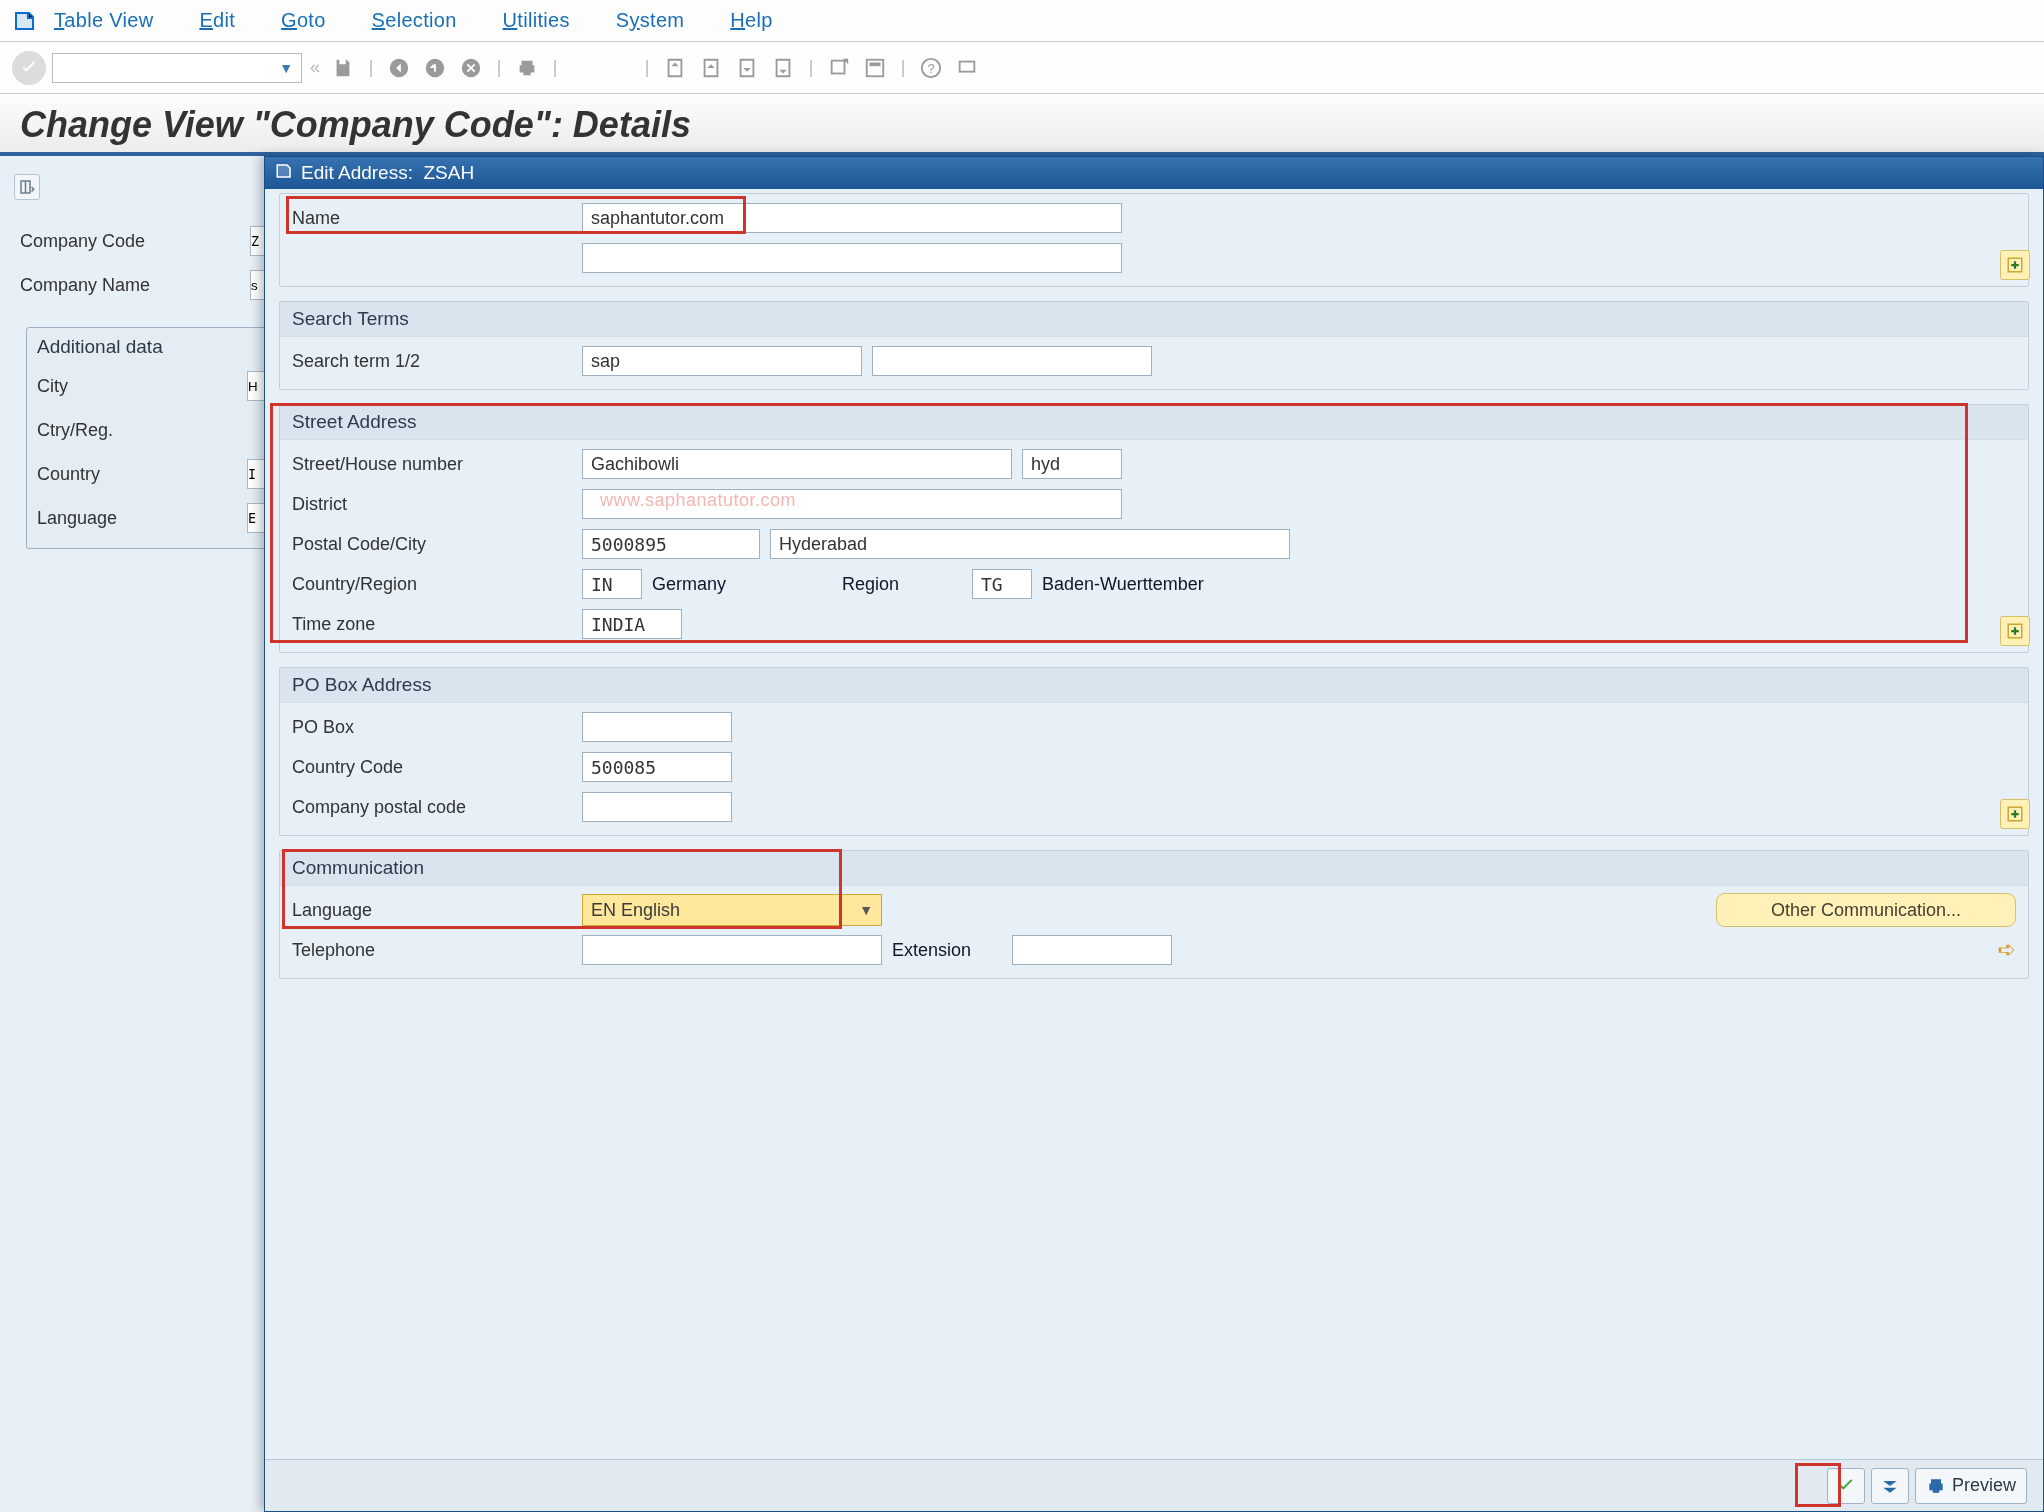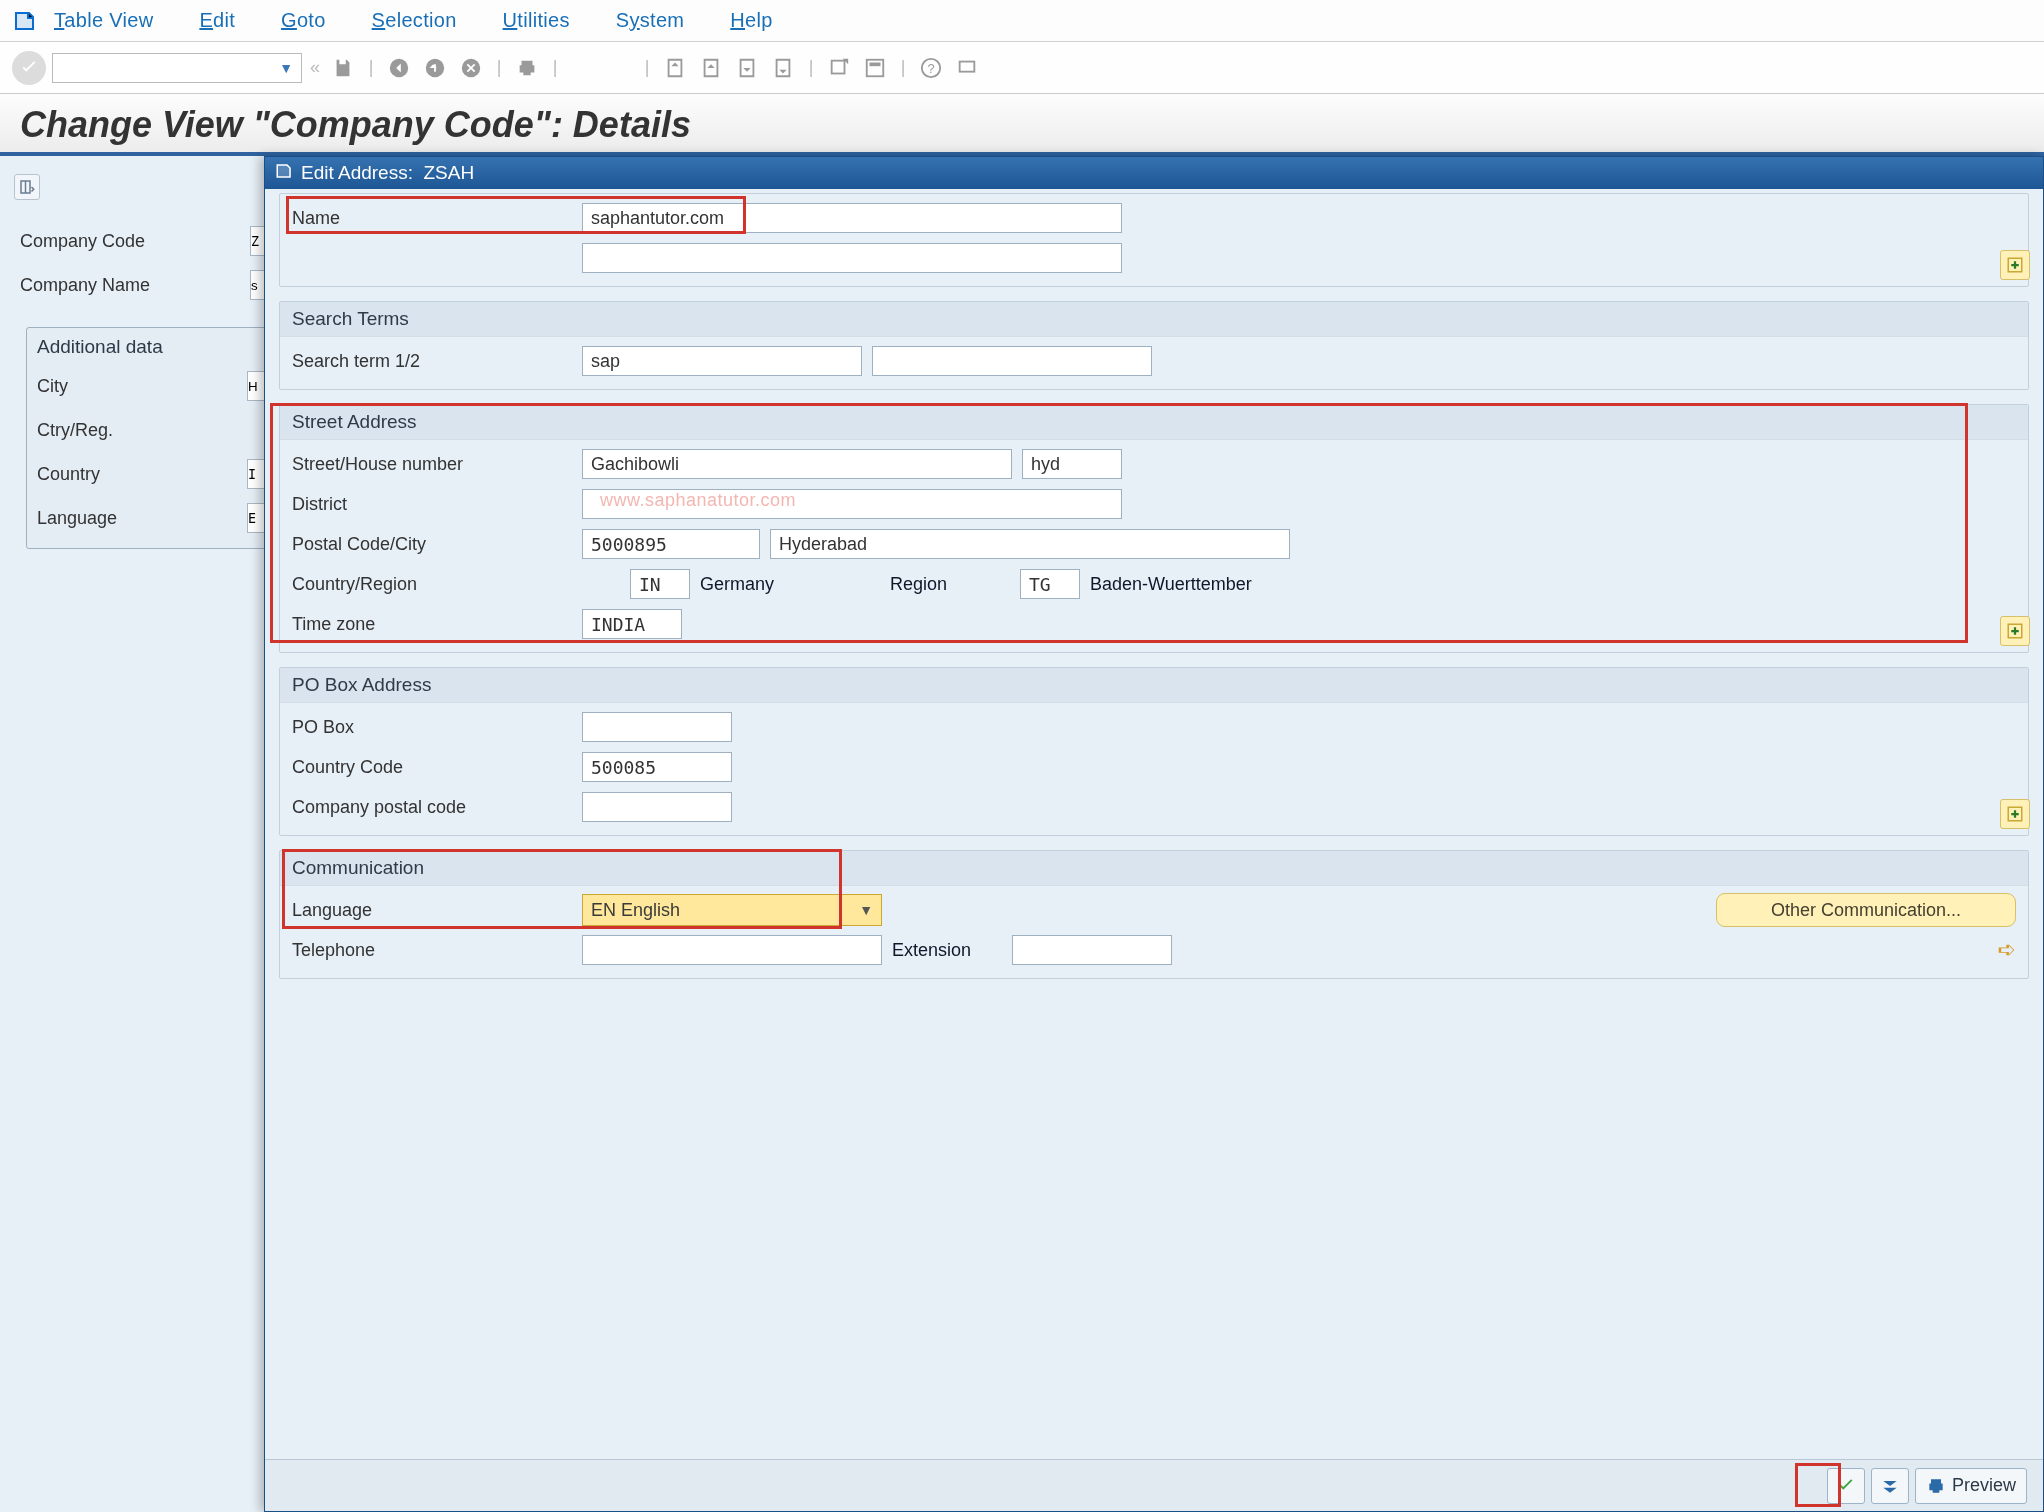--- a/index.html
+++ b/index.html
@@ -398,21 +398,21 @@
             <div class="lbl">District</div>
             <input class="inp" style="width: 540px; font-family: inherit;" value="">
           </div>
           <div class="row">
             <div class="lbl">Postal Code/City</div>
             <input class="inp mon" style="width: 178px;" value="5000895">
             <input class="inp" style="width: 520px; font-family: inherit;" value="Hyderabad">
           </div>
           <div class="row">
             <div class="lbl">Country/Region</div>
-            <input class="inp mon" style="width: 60px; margin-left: 48px;" value="IN">
+            <input class="inp mon" style="width: 60px;" value="IN">
             <span class="text" style="width:180px">Germany</span>
             <span class="text" style="width:120px">Region</span>
             <input class="inp mon" style="width: 60px;" value="TG">
             <span class="text">Baden-Wuerttember</span>
           </div>
           <div class="row">
             <div class="lbl">Time zone</div>
             <input class="inp mon" style="width: 100px;" value="INDIA">
           </div>
           <span class="watermark" style="top:50px;left:320px;">www.saphanatutor.com</span>

